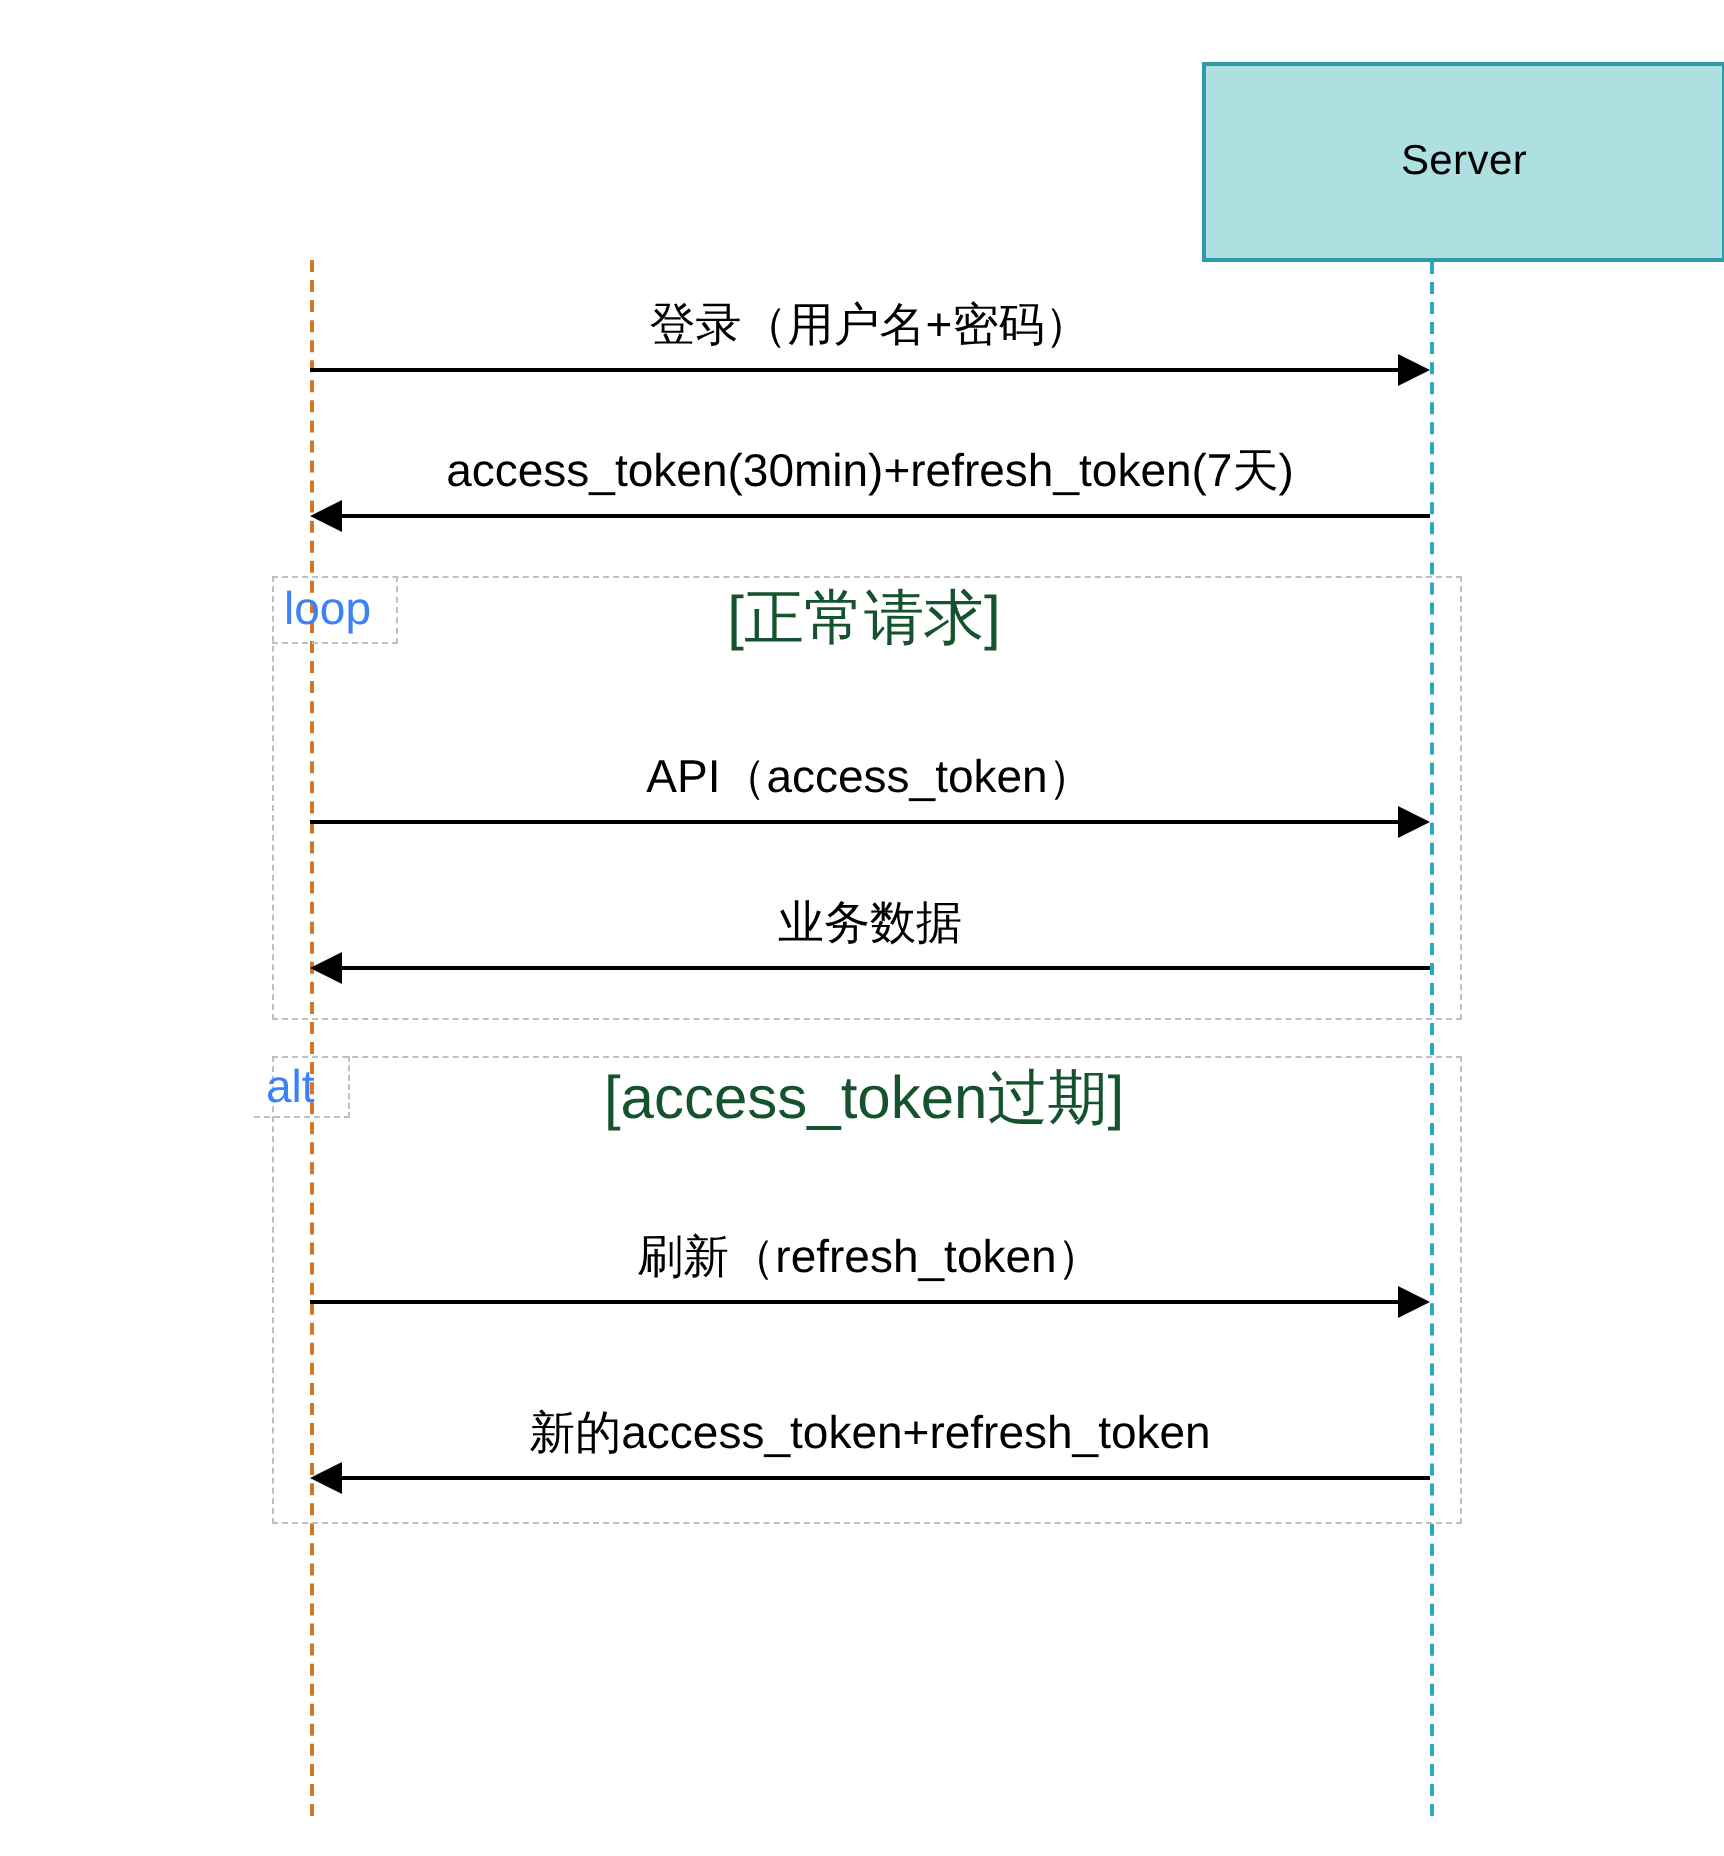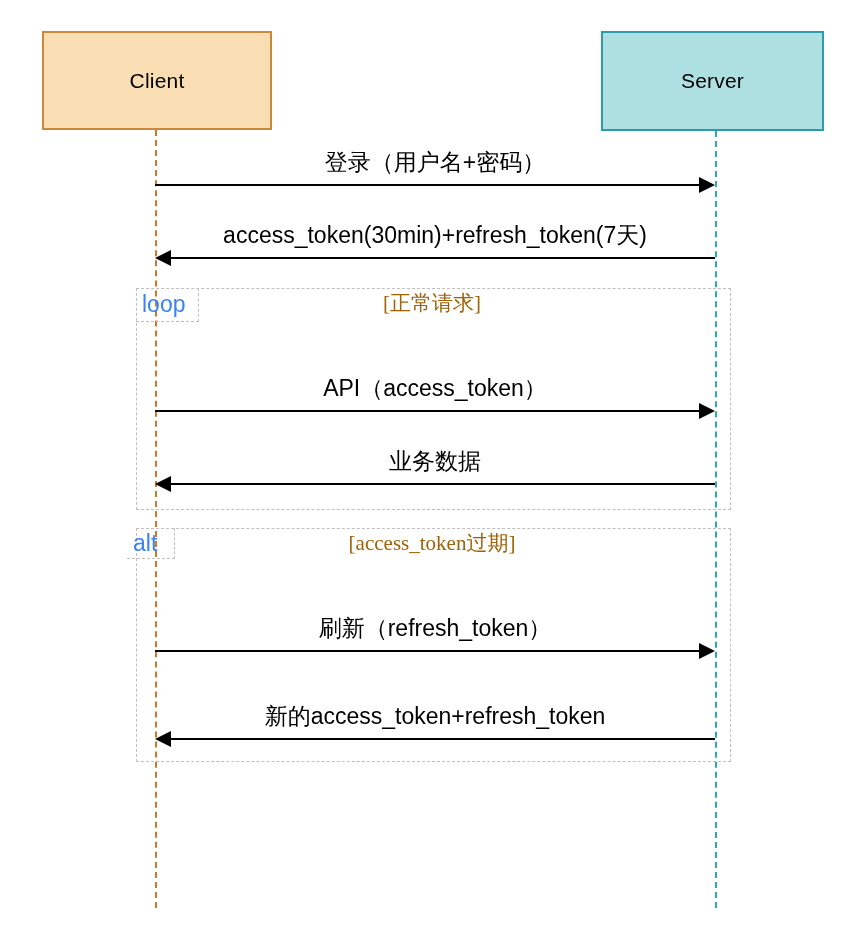--- a/index.html
+++ b/index.html
@@ -34,21 +34,21 @@
     left: 42px;
     top: 31px;
     width: 230px;
     height: 99px;
     background: #F8DEB2;
     border: 2px solid #C8893A;
   }
   #participant-server {
     left: 601px;
     top: 31px;
-    width: 223px;
+    width: 262px;
     height: 100px;
     background: #AEDFE1;
     border: 2px solid #2E9BA8;
   }
 
   
   .lifeline {
     position: absolute;
     width: 0;
     border-left-width: 2px;
@@ -80,25 +80,24 @@
     border-right: 1.5px dashed #BFBFBF;
     border-bottom: 1.5px dashed #BFBFBF;
     display: flex;
     align-items: center;
     padding-left: 6px;
     font-size: 23px;
     color: #3b82f6;
   }
   .fragment-condition {
     position: absolute;
-    font-size: 21px;
-    color: #a16207;
+    font-size: 30px;
+    color: #14532d;
     white-space: nowrap;
     transform: translateX(-50%);
-    font-family: Liberation Serif, serif;
   }
 
   #fragment-loop   { left: 136px; top: 288px; width: 595px; height: 222px; }
   #fragment-alt    { left: 136px; top: 528px; width: 595px; height: 234px; }
 
   #fragment-loop-tab { left: 136px; top: 288px; width: 63px; height: 34px; }
   #fragment-alt-tab  { left: 127px; top: 528px; width: 48px; height: 31px; }
 
   #fragment-loop-condition { left: 432px; top: 289px; }
   #fragment-alt-condition  { left: 432px; top: 529px; }
@@ -140,23 +139,20 @@
   
   .msg-reply .message-line { left: 171px; width: 544px; }
   .msg-reply .message-head { left: 155px; }
   .message-label { left: 435px; margin-top: 44px; }
 </style>
 </head>
 <body>
 
 <div id="canvas">
 
-  <div class="participant" id="participant-client">
-    <span>Client</span>
-  </div>
 
   <div class="participant" id="participant-server">
     <span>Server</span>
   </div>
 
   <div class="lifeline" id="lifeline-client"></div>
   <div class="lifeline" id="lifeline-server"></div>
 
   <div class="fragment" id="fragment-loop"></div>
   <div class="fragment-tab" id="fragment-loop-tab">

